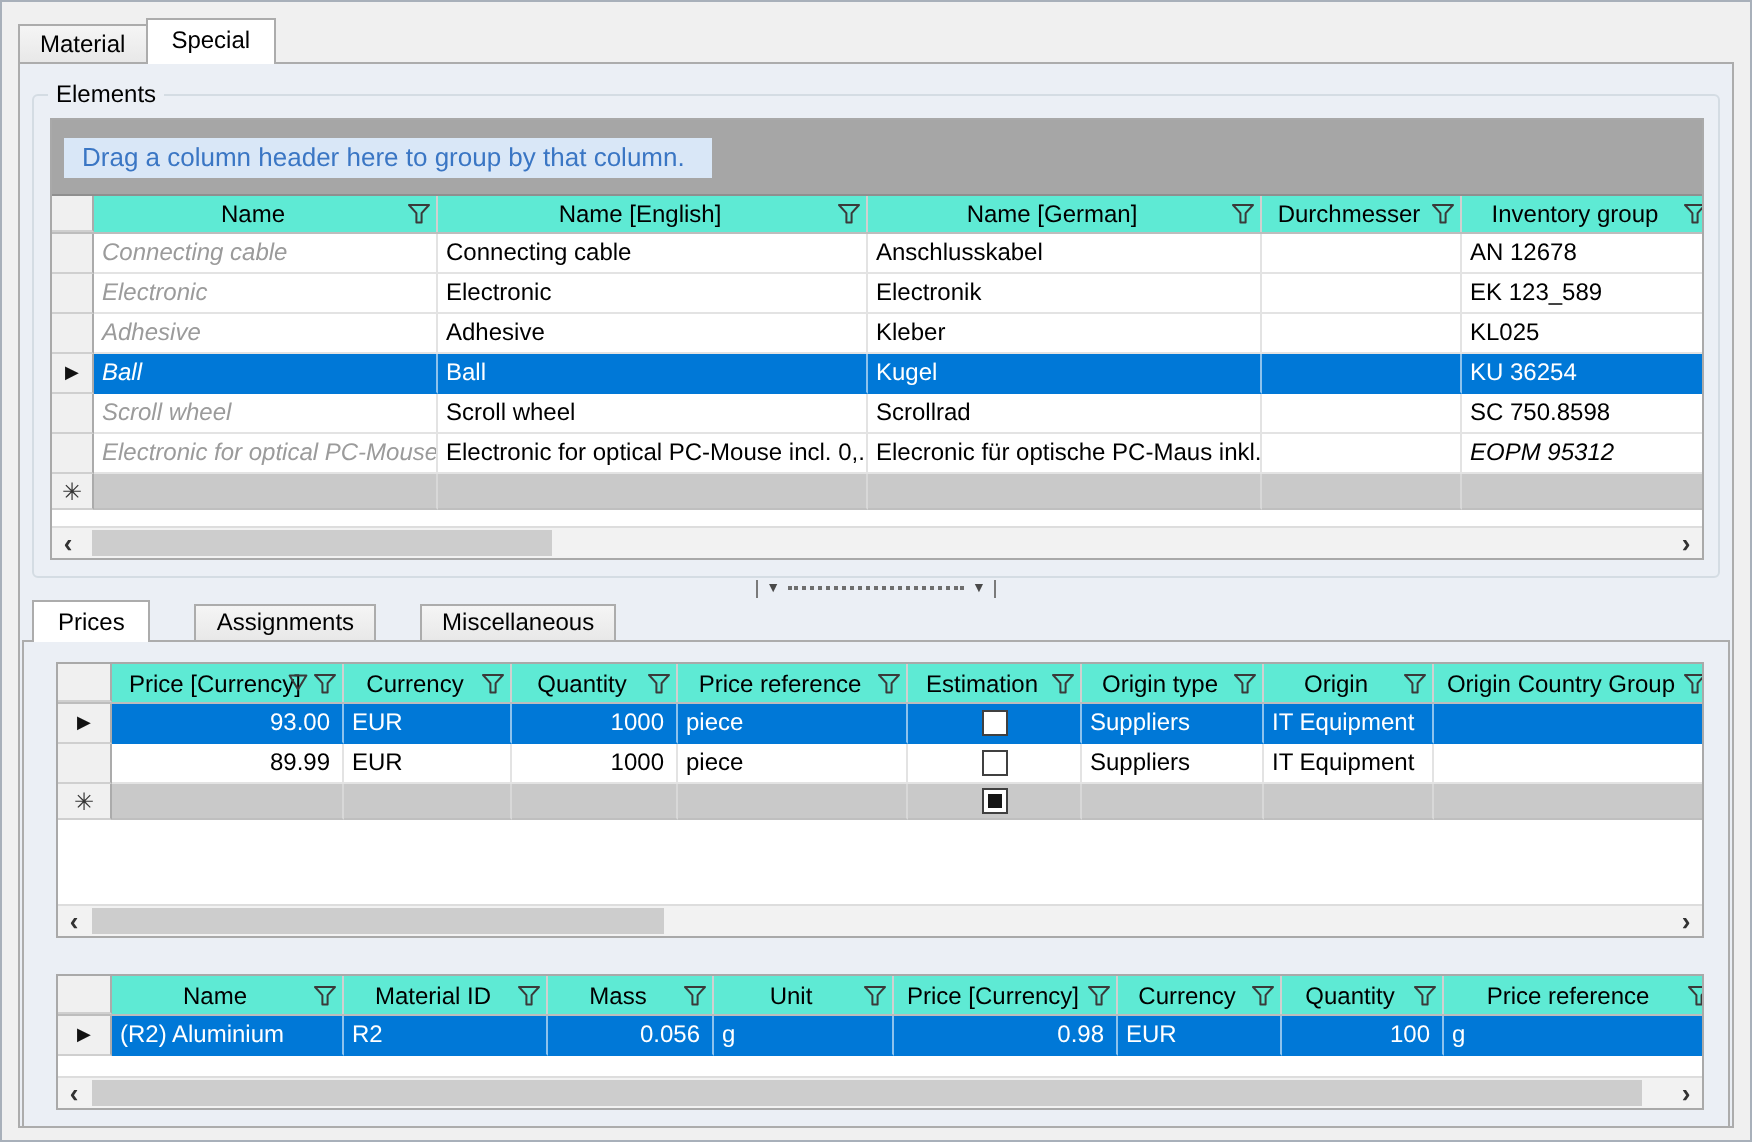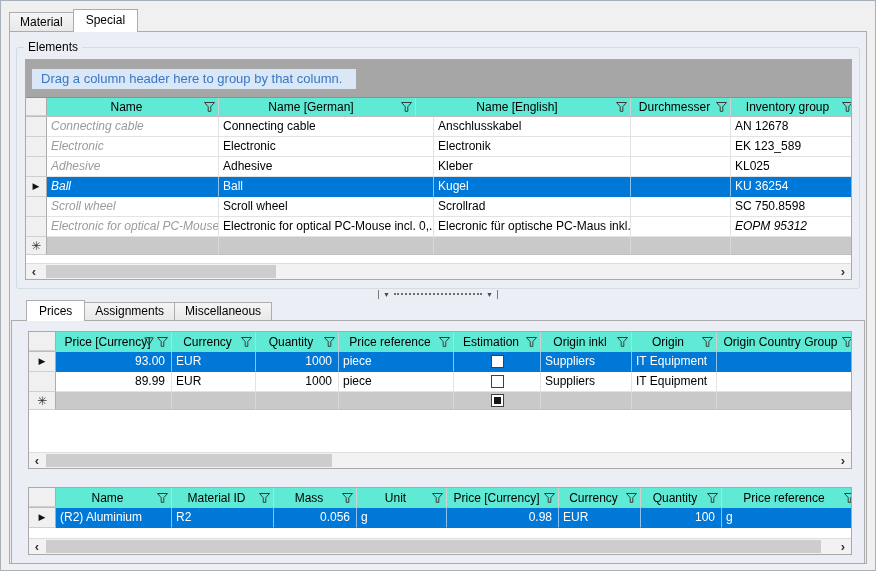--- a/index.html
+++ b/index.html
@@ -24,21 +24,21 @@
   }
   .window{
     position:relative;width:876px;height:571px;
     background:var(--win-bg);
     border:1px solid #A8B0BA;
     overflow:hidden;
   }
   
   .tabstrip{display:flex;align-items:flex-end;position:relative;z-index:3;}
   .tabstrip.top{height:23px;margin:7px 8px 0 8px;}
-  .tabstrip.detail{height:21px;margin:0 0 0 16px;}
+  .tabstrip.detail{height:21px;margin:0 0 0 6px;gap:23px;}
   .tab{
     height:19px;line-height:18px;padding:0 10px;
     background:linear-gradient(#F5F5F5,#E8E8E8);
     border:1px solid var(--tab-border);border-bottom:none;
     margin-right:-1px;cursor:default;position:relative;z-index:3;
   }
   .tab.active{
     height:23px;line-height:21px;background:#fff;
     margin-bottom:-1px;z-index:4;padding:0 12px;
   }
@@ -164,32 +164,32 @@
             <div class="g-hcell" style="width: 172px;">
               <span class="g-hlabel">Name</span>
               <span class="g-hicons">
                 <span style="display: flex;">
                   <svg width="11" height="10" viewBox="0 0 11 10">
                     <path d="M0.5 0.5 H10.5 L6.8 4.6 V9.3 H4.2 V4.6 Z" fill="none" stroke="#3a3a3a" stroke-width="1" stroke-linejoin="round"></path>
                   </svg>
                 </span>
               </span>
             </div>
+            <div class="g-hcell" style="width: 215px;">
+              <span class="g-hlabel">Name [English]</span>
+              <span class="g-hicons">
+                <span style="display: flex;">
+                  <svg width="11" height="10" viewBox="0 0 11 10">
+                    <path d="M0.5 0.5 H10.5 L6.8 4.6 V9.3 H4.2 V4.6 Z" fill="none" stroke="#3a3a3a" stroke-width="1" stroke-linejoin="round"></path>
+                  </svg>
+                </span>
+              </span>
+            </div>
             <div class="g-hcell" style="width: 197px;">
               <span class="g-hlabel">Name [German]</span>
-              <span class="g-hicons">
-                <span style="display: flex;">
-                  <svg width="11" height="10" viewBox="0 0 11 10">
-                    <path d="M0.5 0.5 H10.5 L6.8 4.6 V9.3 H4.2 V4.6 Z" fill="none" stroke="#3a3a3a" stroke-width="1" stroke-linejoin="round"></path>
-                  </svg>
-                </span>
-              </span>
-            </div>
-            <div class="g-hcell" style="width: 215px;">
-              <span class="g-hlabel">Name [English]</span>
               <span class="g-hicons">
                 <span style="display: flex;">
                   <svg width="11" height="10" viewBox="0 0 11 10">
                     <path d="M0.5 0.5 H10.5 L6.8 4.6 V9.3 H4.2 V4.6 Z" fill="none" stroke="#3a3a3a" stroke-width="1" stroke-linejoin="round"></path>
                   </svg>
                 </span>
               </span>
             </div>
             <div class="g-hcell" style="width: 100px;">
               <span class="g-hlabel">Durchmesser</span>
@@ -360,21 +360,21 @@
               <span class="g-hlabel">Estimation</span>
               <span class="g-hicons">
                 <span style="display: flex;">
                   <svg width="11" height="10" viewBox="0 0 11 10">
                     <path d="M0.5 0.5 H10.5 L6.8 4.6 V9.3 H4.2 V4.6 Z" fill="none" stroke="#3a3a3a" stroke-width="1" stroke-linejoin="round"></path>
                   </svg>
                 </span>
               </span>
             </div>
             <div class="g-hcell" style="width: 91px;">
-              <span class="g-hlabel">Origin inkl</span>
+              <span class="g-hlabel">Origin type</span>
               <span class="g-hicons">
                 <span style="display: flex;">
                   <svg width="11" height="10" viewBox="0 0 11 10">
                     <path d="M0.5 0.5 H10.5 L6.8 4.6 V9.3 H4.2 V4.6 Z" fill="none" stroke="#3a3a3a" stroke-width="1" stroke-linejoin="round"></path>
                   </svg>
                 </span>
               </span>
             </div>
             <div class="g-hcell" style="width: 85px;">
               <span class="g-hlabel">Origin</span>

